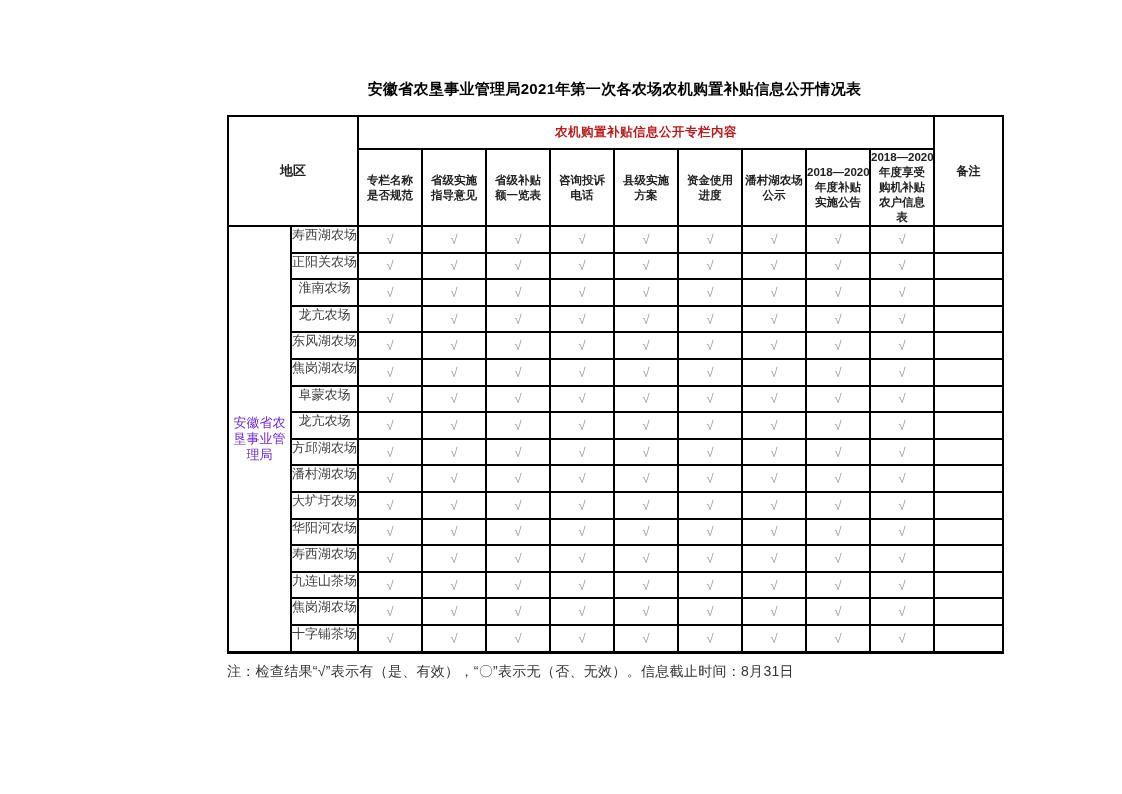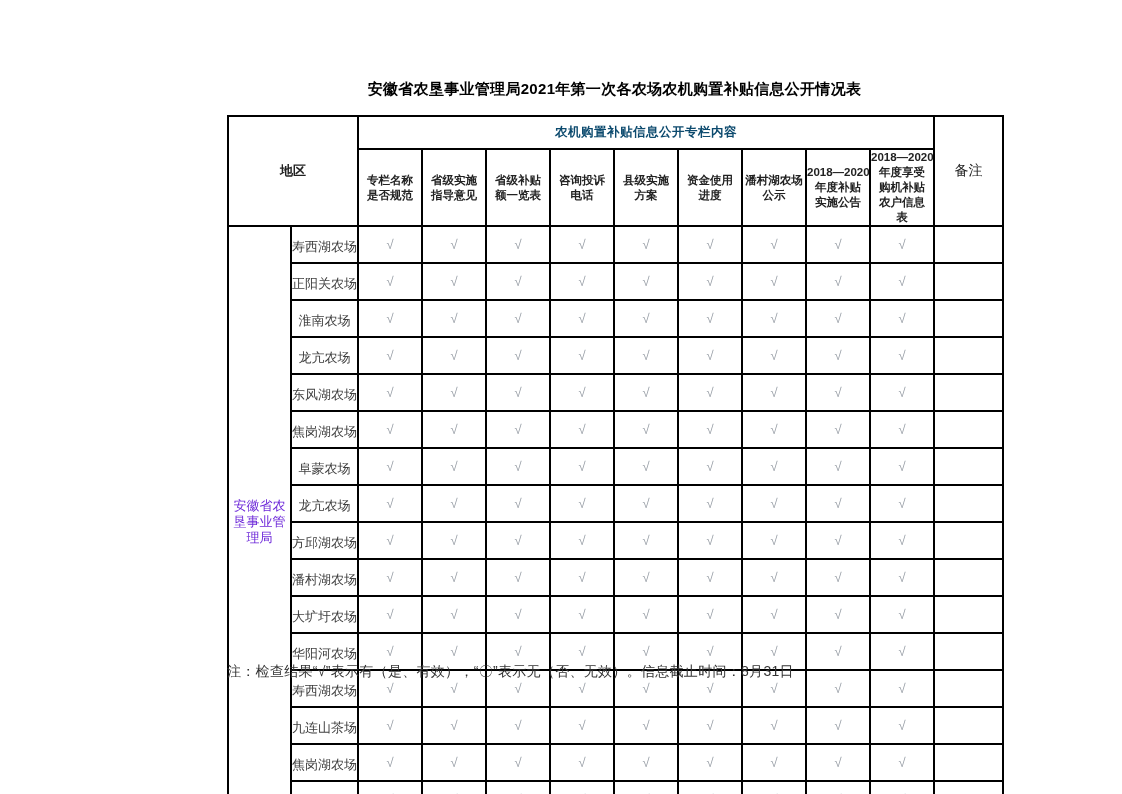--- a/index.html
+++ b/index.html
@@ -49,28 +49,28 @@
     font-weight: bold;
     color: #222222;
     text-align: center;
     vertical-align: middle;
     border-radius: 14px;
   }
   th.group {
     height: 31px;
     font-size: 12.5px;
     font-weight: bold;
-    color: #0c4a6e;
+    color: #b91c1c;
     text-align: center;
     vertical-align: middle;
     letter-spacing: 0.5px;
   }
   th.remark-h {
-    font-size: 14px;
-    font-weight: normal;
+    font-size: 12px;
+    font-weight: bold;
     color: #222222;
     text-align: center;
     vertical-align: middle;
   }
   th.subhead {
     height: 72px;
     font-size: 11.5px;
     font-weight: bold;
     color: #222222;
     text-align: center;
@@ -88,21 +88,21 @@
     white-space: pre-line;
   }
   tbody td { height: 24.6px; }
   td.farm-cell {
     vertical-align: top;
     overflow: hidden;
   }
   .farm-name {
     height: 23px;
     overflow: hidden;
-    padding-top: 12px;
+    padding-top: 0;
     font-size: 13px;
     color: #3f3f3f;
     text-align: center;
     line-height: 15px;
     word-break: break-all;
   }
   td.check-cell {
     font-size: 13px;
     color: #9aa0a8;
     text-align: center;

